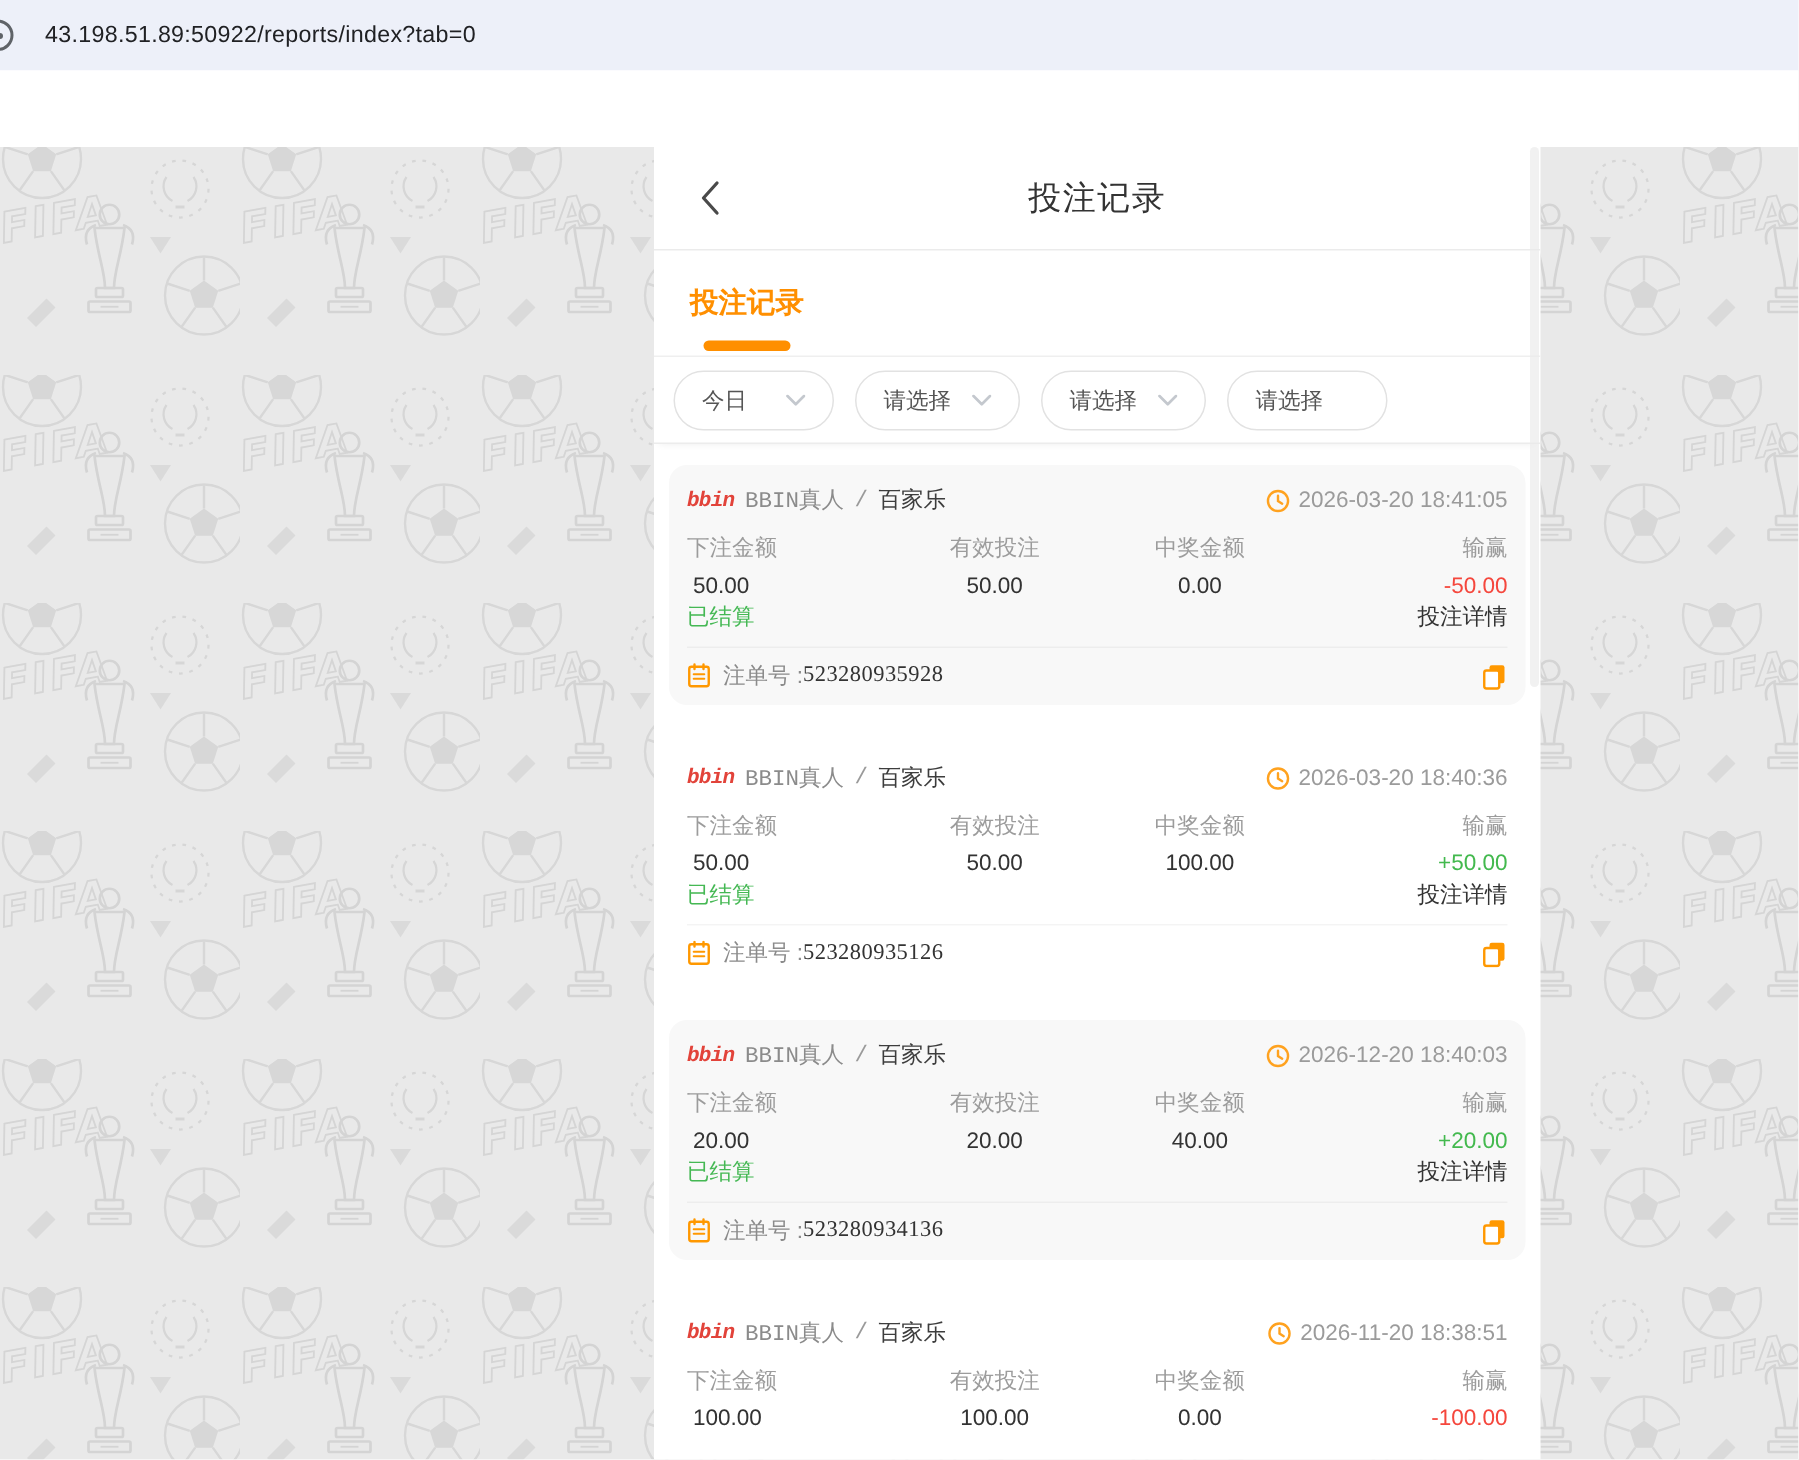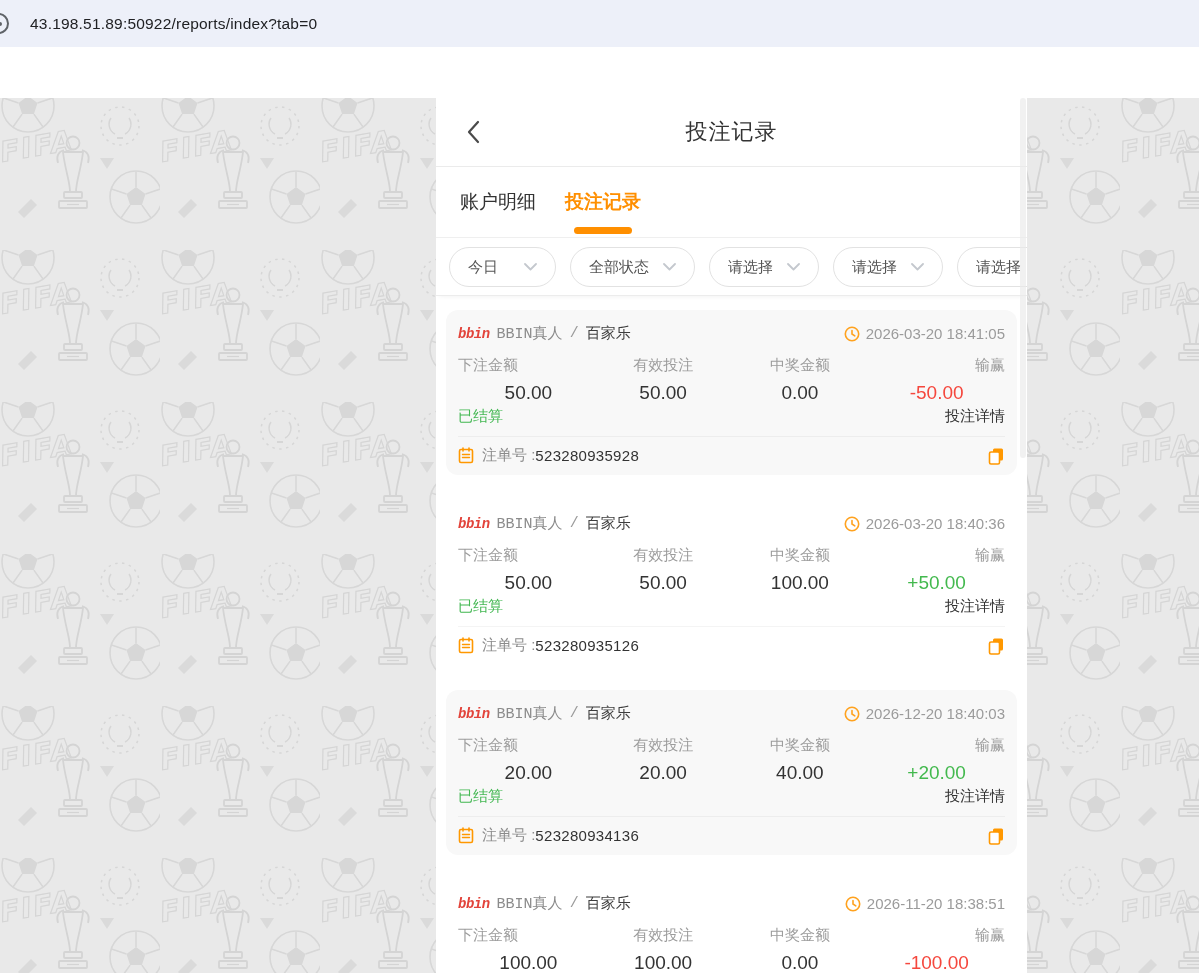--- a/index.html
+++ b/index.html
@@ -61,33 +61,33 @@
   .prov-name { color:#8b8b8b; }
   .prov-sep { color:#9a9a9a; }
   .prov-game { color:#3d3d3d; }
   .time-wrap { display:flex; align-items:center; gap:6px; font-size:15px; color:#9b9b9b; }
 
   .cols { display:flex; }
   .col { width:25%; }
   .col:nth-child(2), .col:nth-child(3) { text-align:center; }
   .col:nth-child(4) { text-align:right; }
   .col-label { font-size:15px; color:#9c9c9c; margin-bottom:7px; }
-  .col-value { font-size:19px; color:#333;text-align:center; }
+  .col-value { font-size:15px; color:#333; }
   .col:first-child .col-value { padding-left:4px; }
   .profit.negative { color:#f5473d; }
   .profit.positive { color:#43b94e; }
 
   .status-row { display:flex; align-items:center; justify-content:space-between; margin-top:3px; font-size:15px;gap:22px; }
   .status-settled { color:#45b854; }
   .detail-link { color:#333; cursor:pointer; }
 
   .card-foot { display:flex; align-items:center; margin-top:10px; padding-top:9px;
     border-top:1px solid rgba(0,0,0,.045); }
   .order-label { margin-left:8px; font-size:15px; color:#8b8b8b; }
-  .order-no { font-size:15px; color:#333; font-family:Liberation Sans, sans-serif; letter-spacing:.3px; }
+  .order-no { font-size:15px; color:#333; font-family:Liberation Serif, serif; letter-spacing:.3px; }
   .copy-btn { margin-left:auto; cursor:pointer; display:flex; align-items:center; }
 
   
   .scrollbar { position:absolute; top:0; right:1px; width:6px; height:360px;
     background:#e9e9e9; border-radius:3px; opacity:.65; }
 </style>
 </head>
 <body>
 
 <div class="stage">
@@ -140,33 +140,26 @@
     <div class="panel-header">
       <div class="back-btn">
         <svg width="14" height="24" viewBox="0 0 14 24">
           <polyline points="12,2 3,12 12,22" fill="none" stroke="#4a4a4a" stroke-width="2.2" stroke-linecap="round" stroke-linejoin="round"></polyline>
         </svg>
       </div>
       <div class="page-title">投注记录</div>
     </div>
 
     <div class="tabs">
-      <div class="tab">账户明细</div>
       <div class="tab active">投注记录</div>
     </div>
 
     <div class="filter-bar">
       <div class="pill">
         <span>今日</span>
-        <svg class="chev" width="13" height="8" viewBox="0 0 13 8">
-          <polyline points="1,1 6.5,6.5 12,1" fill="none" stroke="#c4c8ce" stroke-width="1.8" stroke-linecap="round" stroke-linejoin="round"></polyline>
-        </svg>
-      </div>
-      <div class="pill">
-        <span>全部状态</span>
         <svg class="chev" width="13" height="8" viewBox="0 0 13 8">
           <polyline points="1,1 6.5,6.5 12,1" fill="none" stroke="#c4c8ce" stroke-width="1.8" stroke-linecap="round" stroke-linejoin="round"></polyline>
         </svg>
       </div>
       <div class="pill">
         <span>请选择</span>
         <svg class="chev" width="13" height="8" viewBox="0 0 13 8">
           <polyline points="1,1 6.5,6.5 12,1" fill="none" stroke="#c4c8ce" stroke-width="1.8" stroke-linecap="round" stroke-linejoin="round"></polyline>
         </svg>
       </div>

